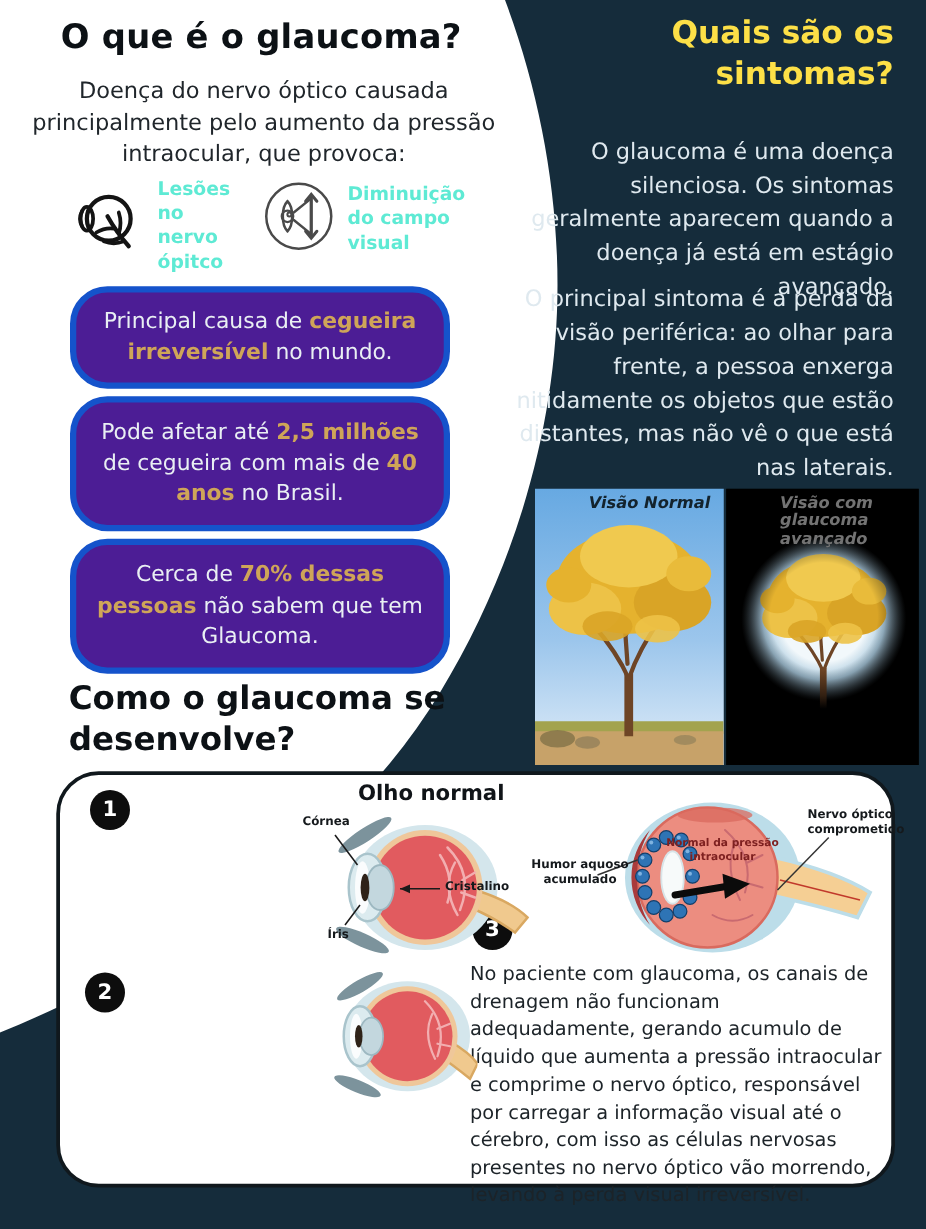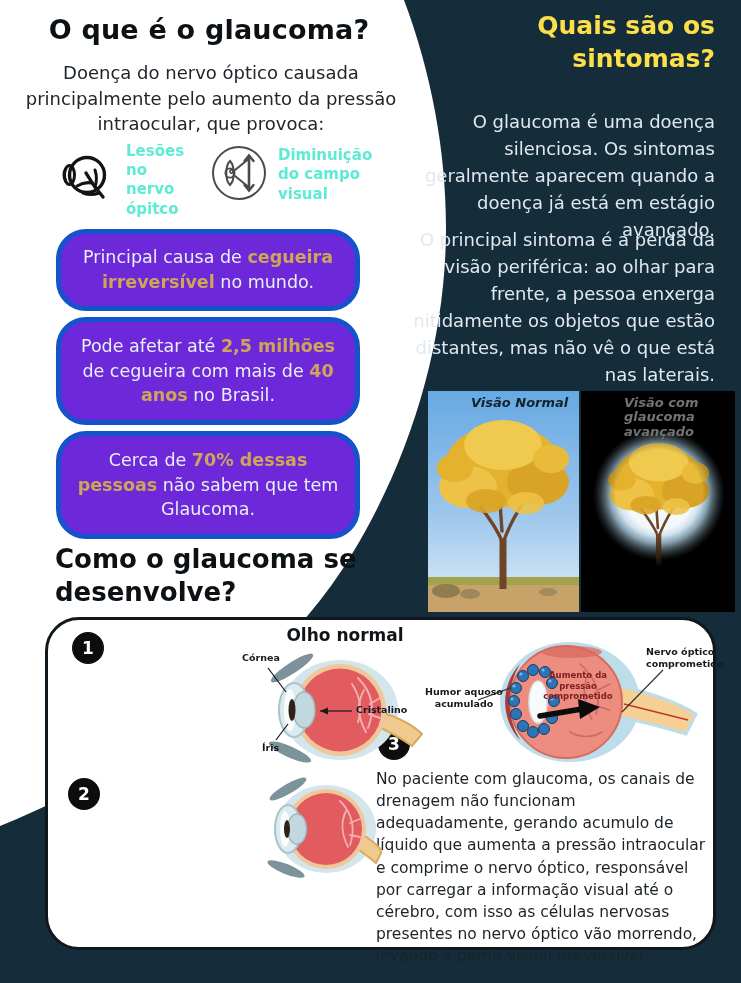--- a/index.html
+++ b/index.html
@@ -17,21 +17,21 @@
     font-size:27px;font-weight:800;color:#0c1115;letter-spacing:.2px;z-index:2;}
   #left-intro{left:18px;top:60px;width:386px;text-align:center;
     font-size:18px;line-height:1.42;color:#20262b;z-index:2;}
   .feature{z-index:2;display:flex;align-items:center;gap:8px;}
   #feature-1{left:56px;top:142px;}
   #feature-2{left:208px;top:142px;}
   .feature-label{font-size:15px;font-weight:800;color:#5eead4;line-height:1.28;}
   #feature-1 .feature-label{width:74px;}
   #feature-2 .feature-label{width:98px;}
   .stat-box{left:56px;width:304px;box-sizing:border-box;z-index:2;
-    background:#6d28d9;border:5px solid #1553cb;border-radius:30px;
+    background:#4c1d95;border:5px solid #1553cb;border-radius:30px;
     display:flex;align-items:center;justify-content:center;text-align:center;
     color:#e9eff3;font-size:17.5px;line-height:1.42;padding:10px 16px;}
   .gold{color:#cfa558;font-weight:800;}
   #stat-1{top:229px;height:82px;}
   #stat-2{top:317px;height:108px;}
   #stat-3{top:431px;height:108px;}
   #develop-title{left:55px;top:543px;width:330px;text-align:left;
     font-size:26px;font-weight:800;color:#0c1115;line-height:1.28;z-index:2;}
   
   #right-title{top:10px;right:26px;width:212px;text-align:right;
@@ -285,17 +285,17 @@
           <circle cx="123" cy="32" r="1.6"></circle>
         <circle cx="130" cy="43" r="1.6"></circle>
           <circle cx="132" cy="61" r="1.6"></circle>
       </g>
       <line x1="120" y1="78" x2="162" y2="71" stroke="#0b0b0b" stroke-width="5.5" stroke-linecap="round"></line>
       <polygon points="158,61 180,69 160,81" fill="#0b0b0b"></polygon>
       <line x1="58" y1="62" x2="90" y2="50" stroke="#333" stroke-width="1.2"></line>
       <line x1="243" y1="32" x2="202" y2="74" stroke="#333" stroke-width="1.2"></line>
     </svg>
     <div id="lbl-humor" class="eye-label">Humor aquoso acumulado</div>
-    <div id="lbl-aumento" class="eye-label">Aumento da pressão comprometido</div>
+    <div id="lbl-aumento" class="eye-label">Normal da pressão intraocular</div>
     <div id="lbl-nervo" class="eye-label">Nervo óptico comprometido</div>
   </div>
 
 </div>
 
 </body></html>

